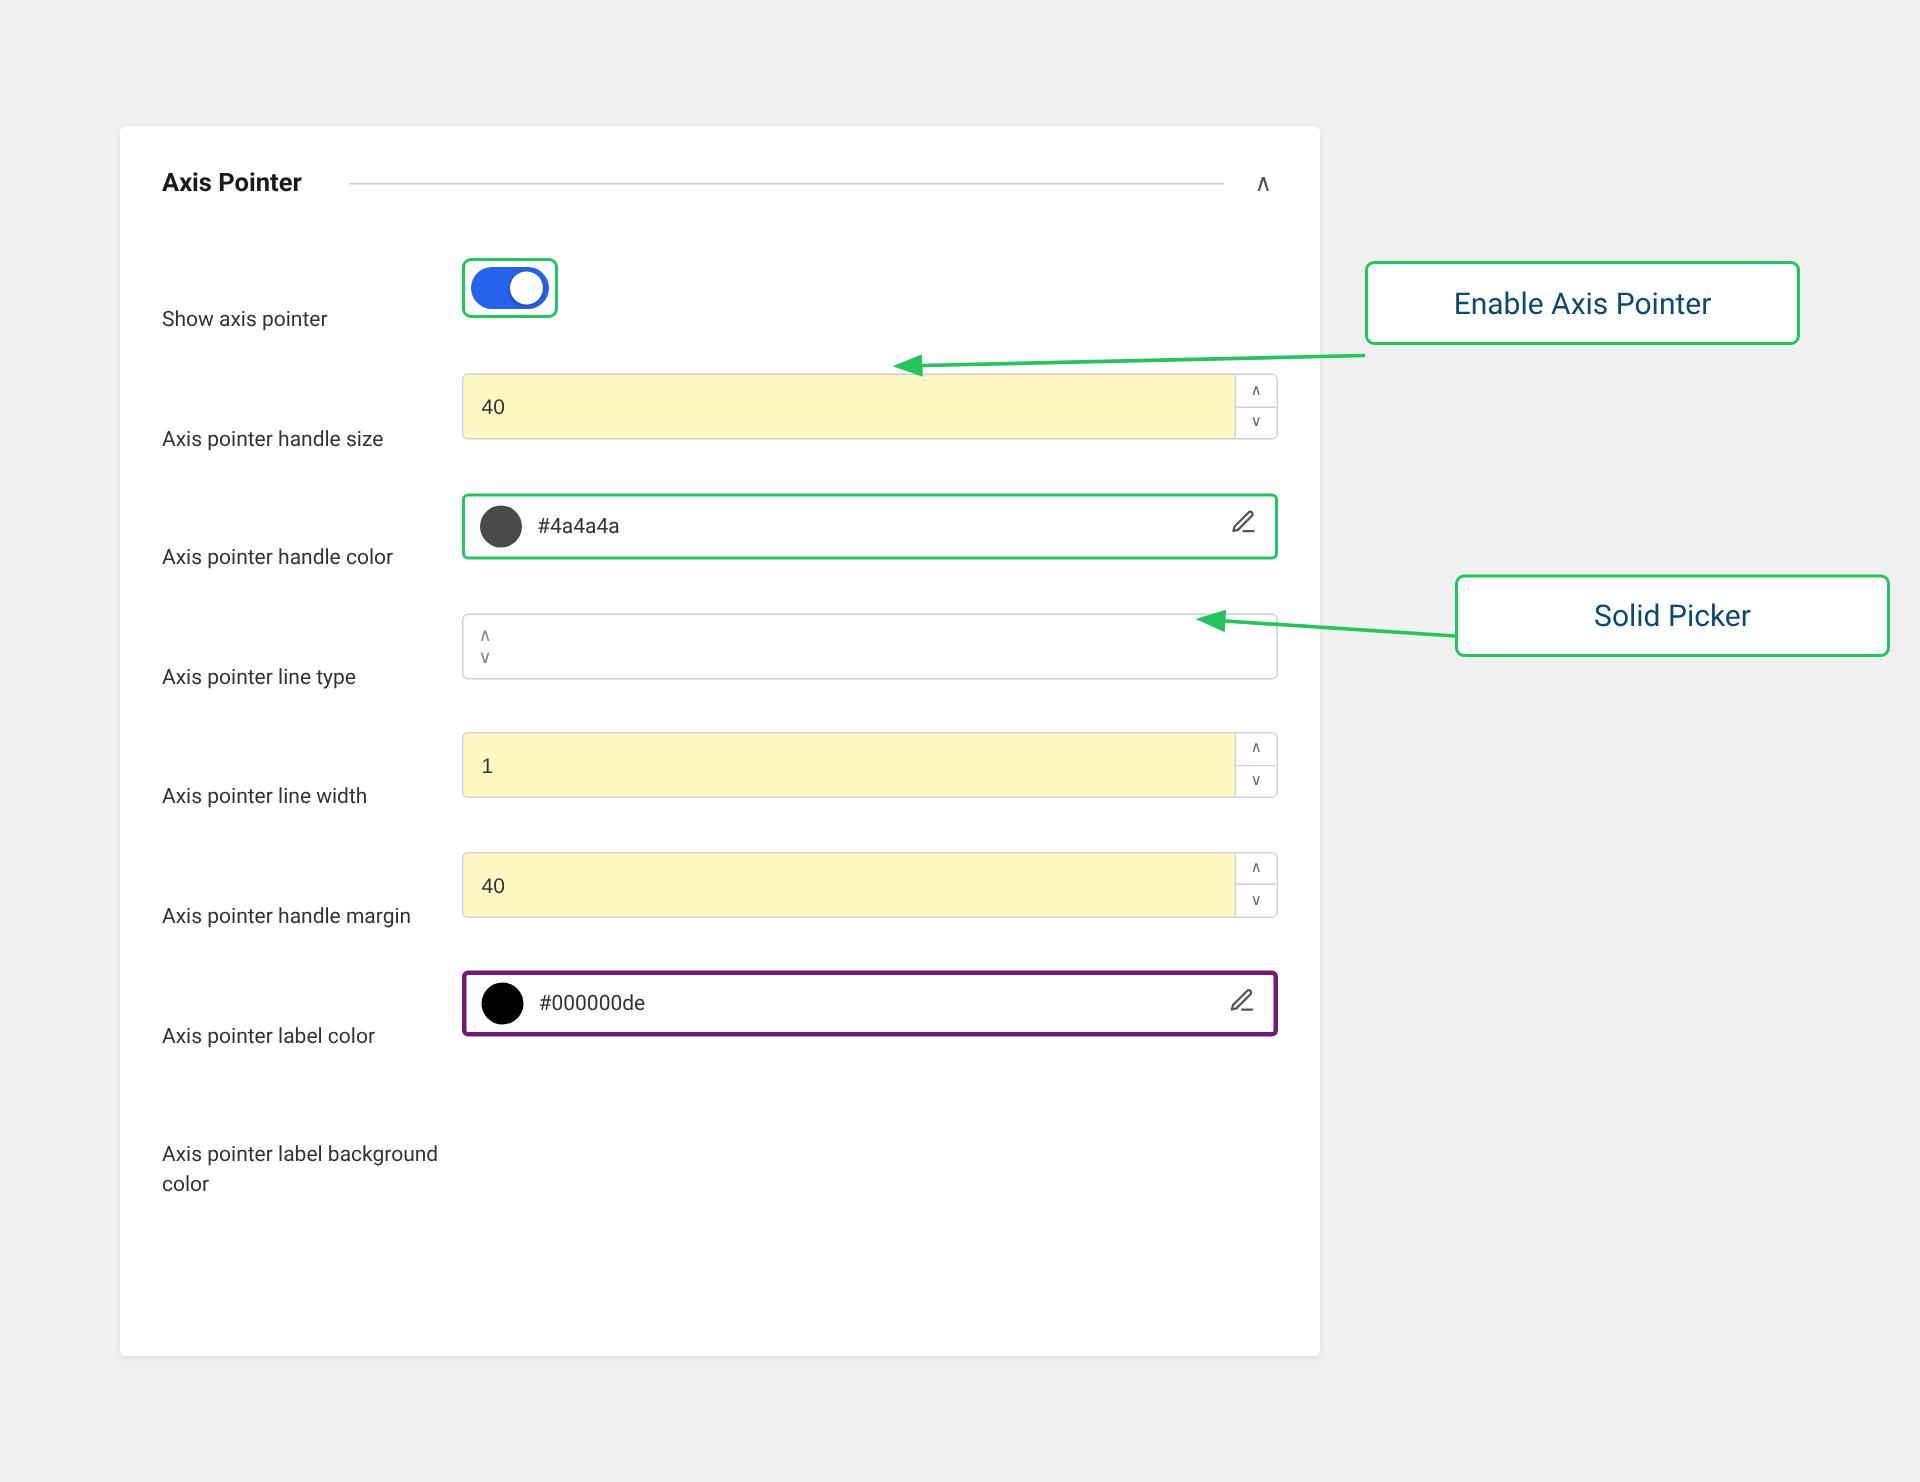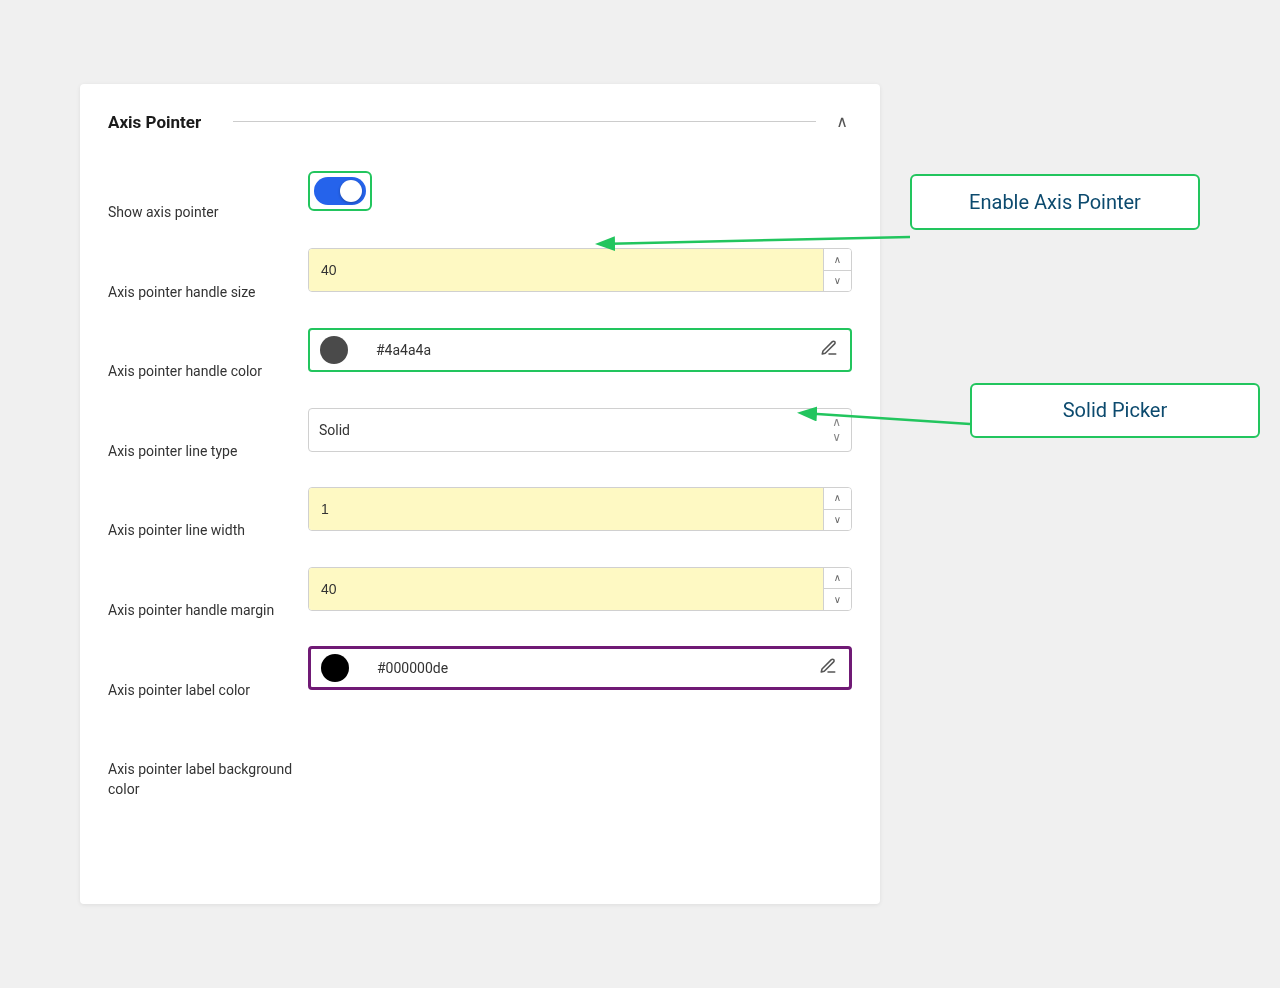--- a/index.html
+++ b/index.html
@@ -174,21 +174,21 @@
 
     
     .color-input-wrapper {
       display: flex;
       align-items: center;
       border: 2px solid #22c55e;
       border-radius: 4px;
       height: 44px;
       padding: 12px 10px;
       background: white;
-      gap: 28px;
+      gap: 10px;
     }
 
     .color-input-wrapper.no-highlight {
       border: 3px solid #701a75;
     }
 
     .color-circle {
       width: 28px;
       height: 28px;
       border-radius: 50%;
@@ -310,21 +310,20 @@
             </svg>
           </button>
         </div>
       </div>
     </div>
 
     <div class="setting-row">
       <div class="setting-label">Axis pointer line type</div>
       <div class="setting-control">
         <div class="select-wrapper">
-          <span class="select-value">Solid</span>
           <div class="select-arrow">
             <span>∧</span>
             <span>∨</span>
           </div>
         </div>
       </div>
     </div>
 
     <div class="setting-row">
       <div class="setting-label">Axis pointer line width</div>

